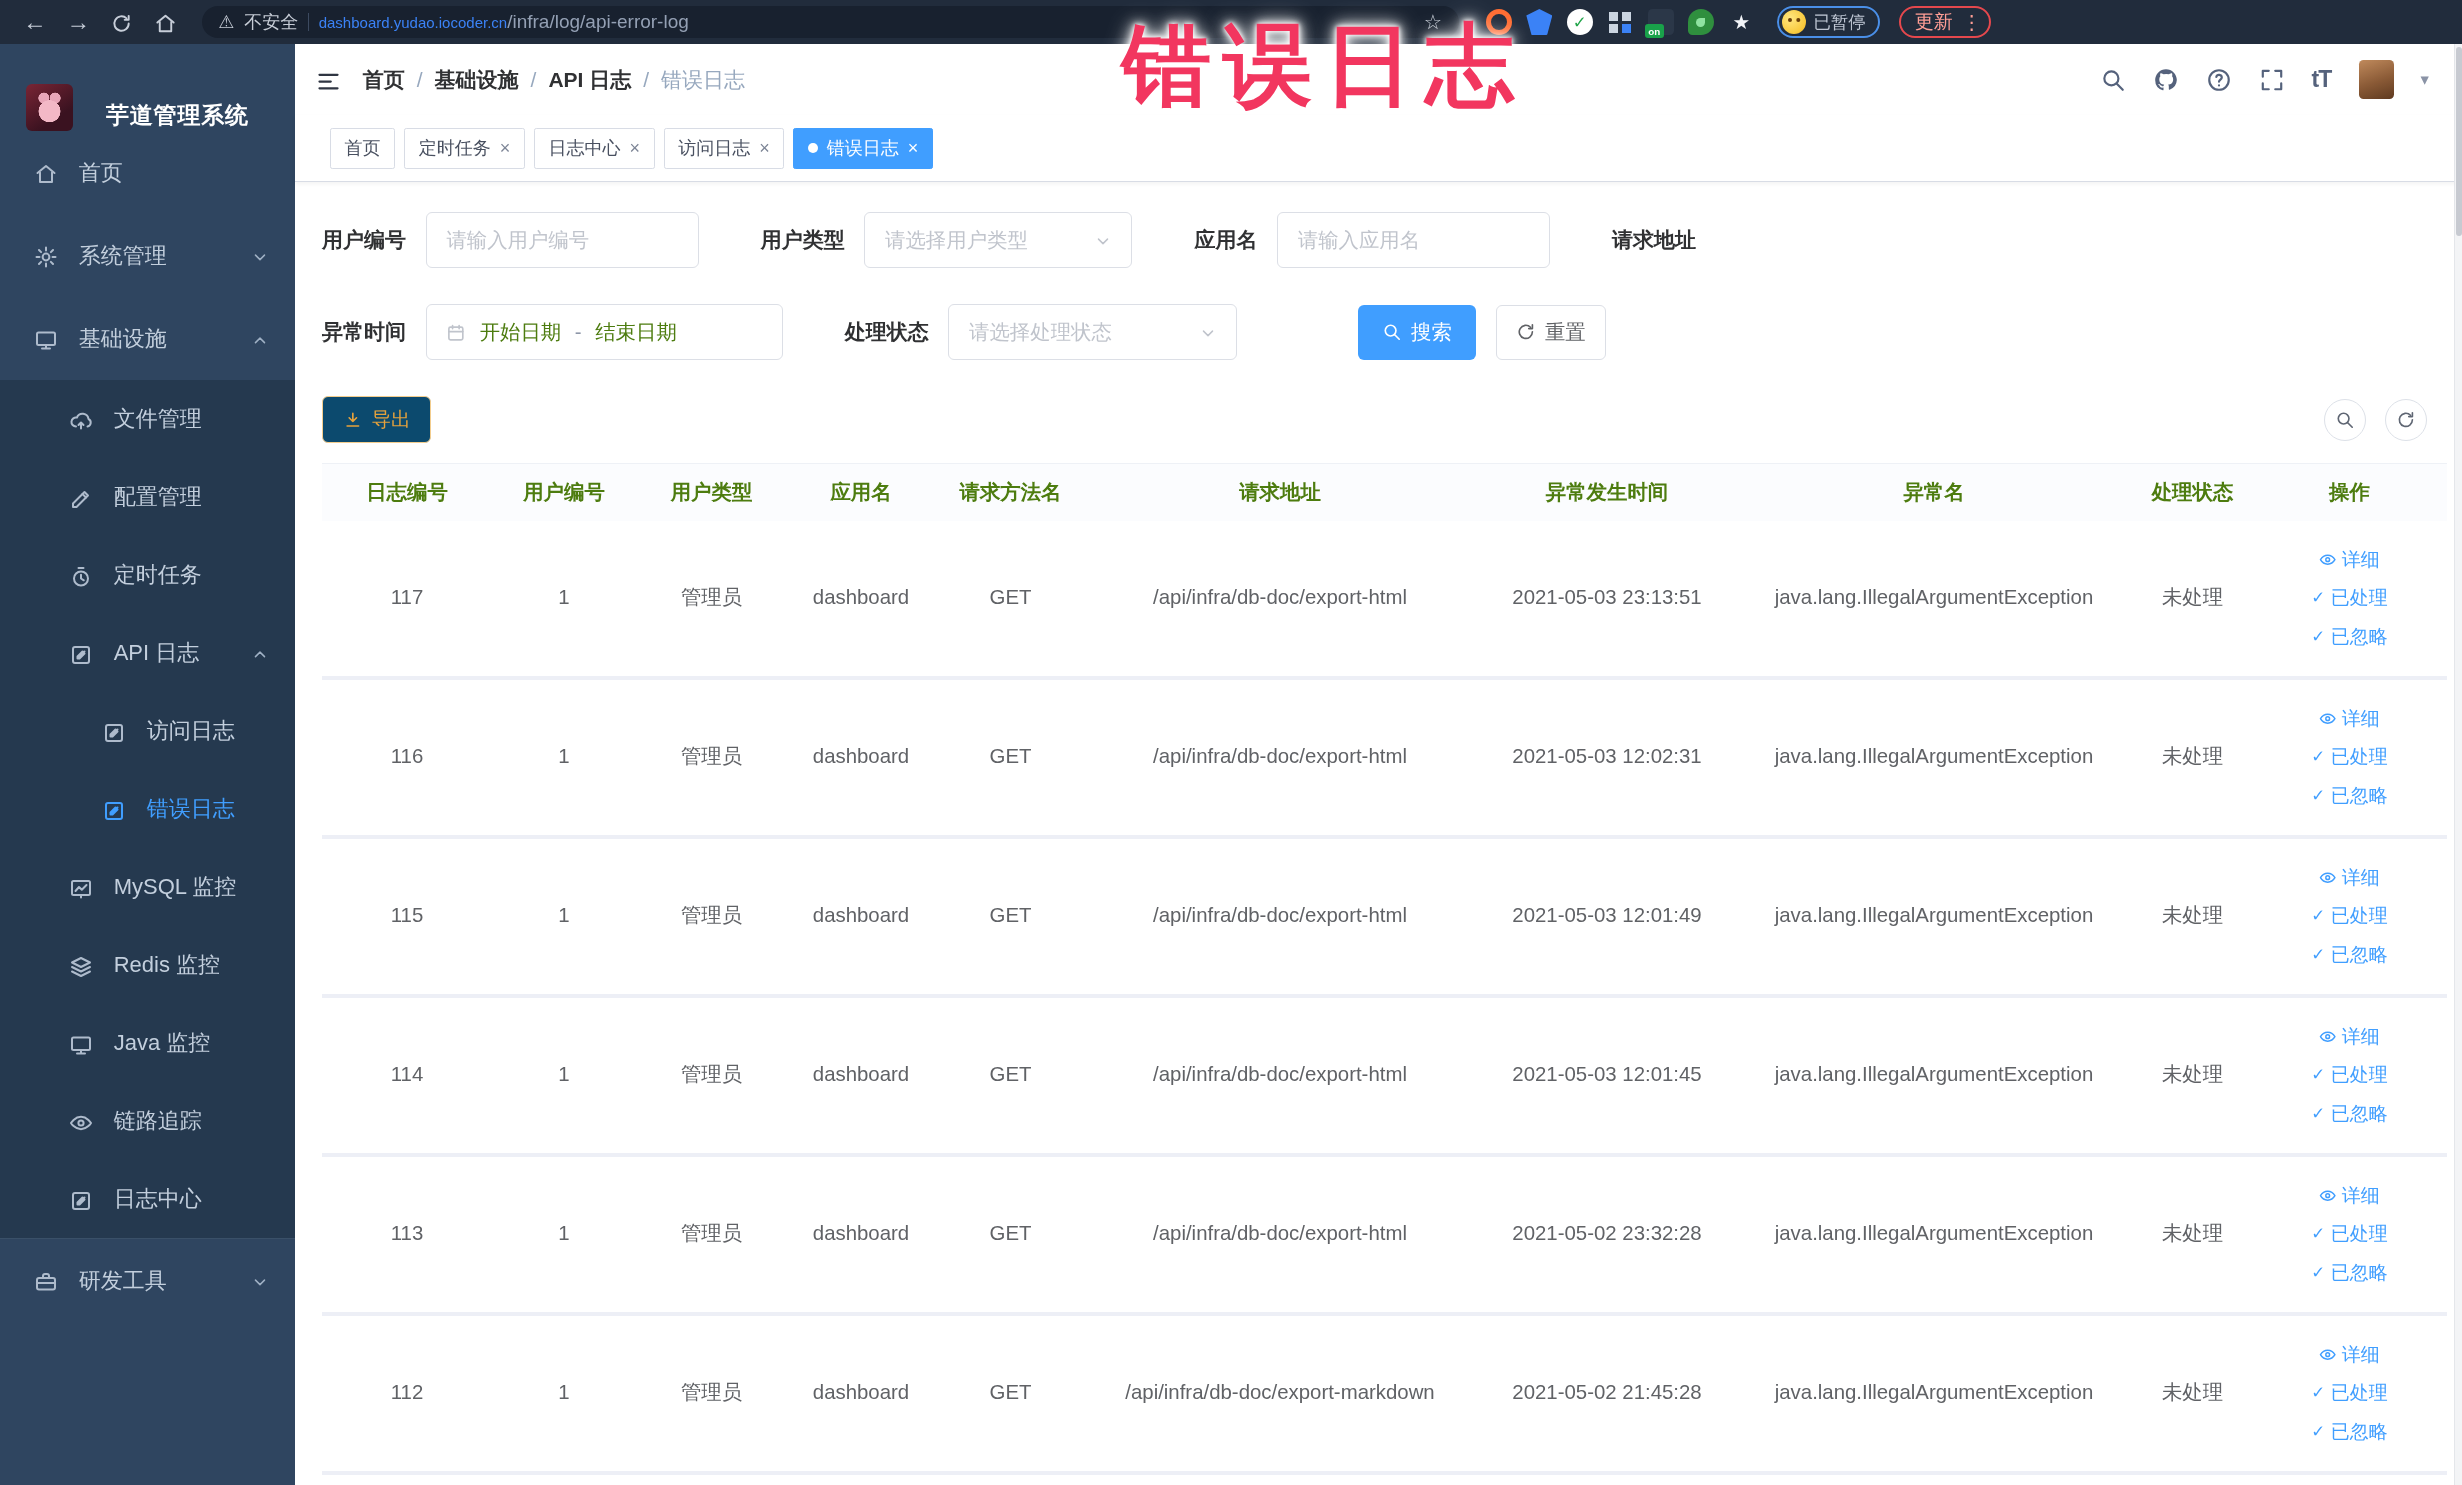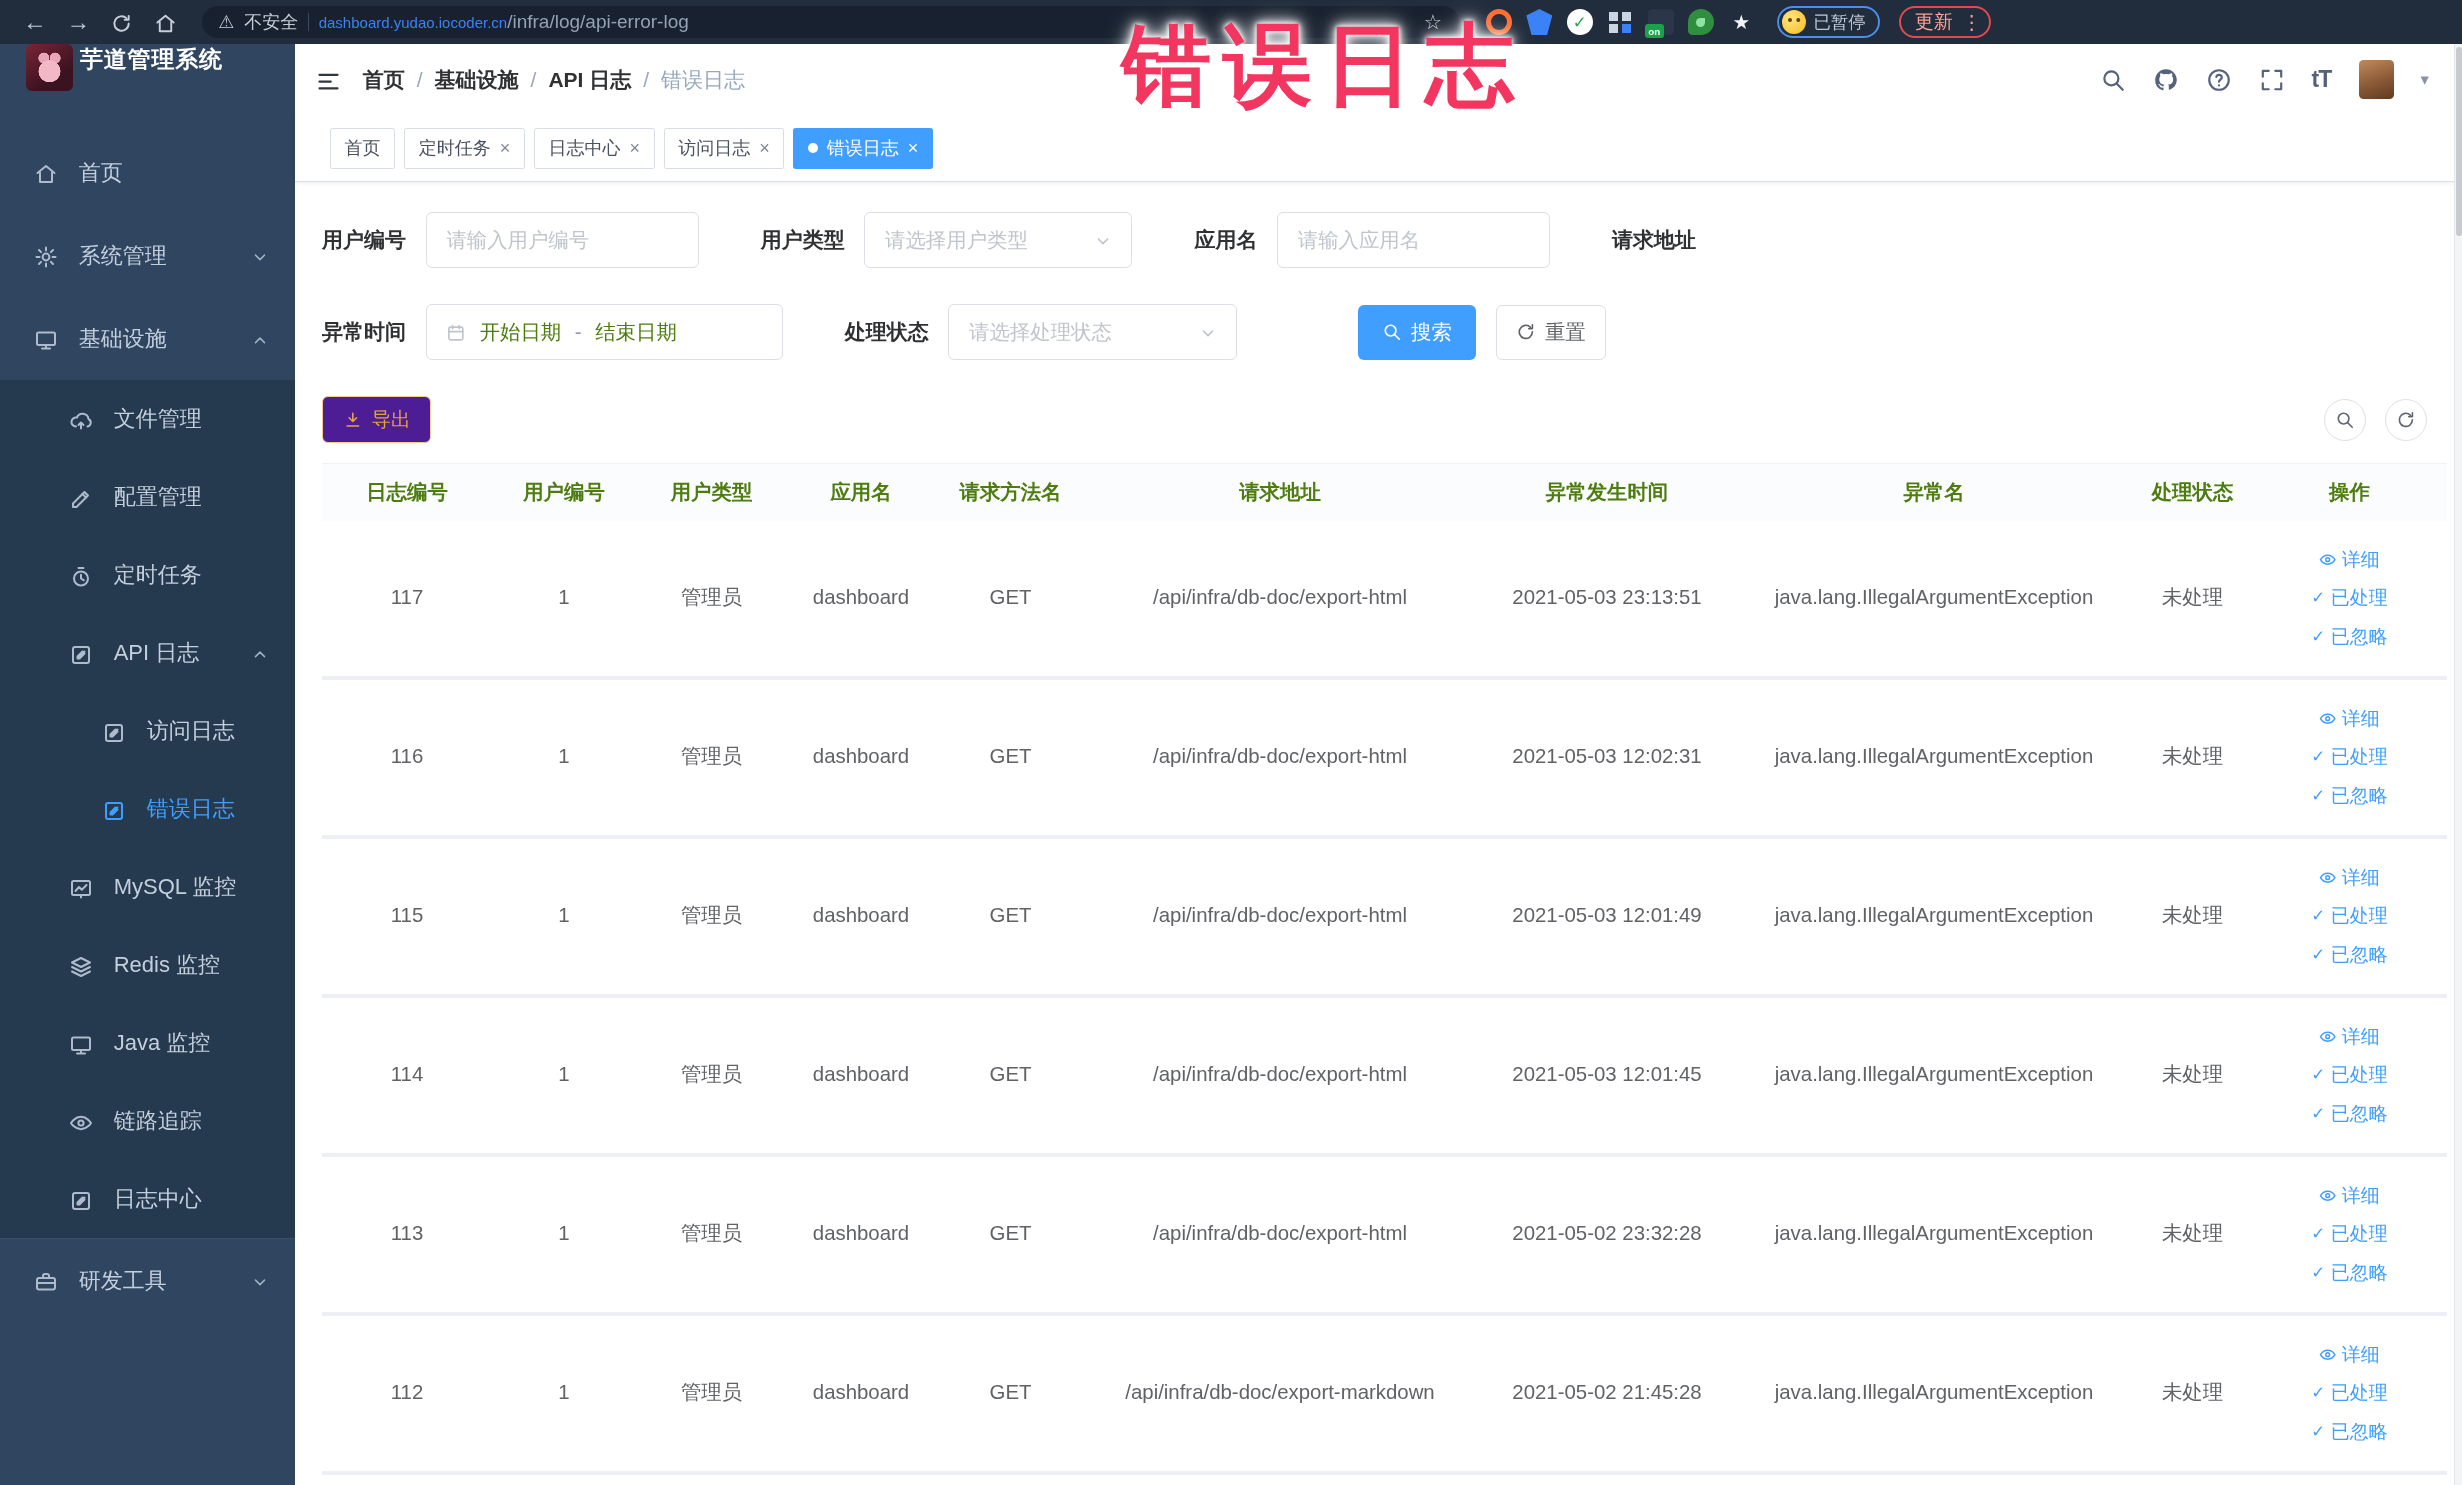--- a/index.html
+++ b/index.html
@@ -34,21 +34,21 @@
   .emoji-face { width:24px; height:24px; border-radius:50%; background:radial-gradient(circle at 35% 35%, #ffe680, #f8c83a 70%, #d99e1b); position:relative; }
   .emoji-face::after { content:""; position:absolute; left:6px; top:8.3px; width:3.8px; height:3.8px; background:#6b3f08; border-radius:50%; box-shadow:8.3px 0 0 #6b3f08; }
   .update-chip { margin-left:12px; height:32px; border:2.3px solid #e5484d; border-radius:16.7px; display:flex; align-items:center; gap:9px; padding:0 7.6px 0 13.6px; color:#ff9e95; font-size:19px; }
   .update-dots { font-size:19.7px; color:#ff9e95; }
 
   
   .workspace { display:flex; height:1442px; }
 
   
   .sidebar { width:295px; background:#2f4560; color:#c3cfdd; display:flex; flex-direction:column; flex:none; }
-  .logo-row { height:87px; display:flex; align-items:flex-start; gap:7px; padding-left:26px; flex:none;font-family:Liberation Serif, serif; }
+  .logo-row { height:87px; display:flex; align-items:flex-end; gap:33px; padding-left:26px; flex:none;font-family:Liberation Serif, serif; }
   .logo-img { width:47px; height:47px; border-radius:6px; flex:none;
      background:radial-gradient(circle at 50% 58%, #f3b8c6 0 30%, rgba(0,0,0,0) 31%),
      radial-gradient(circle at 38% 30%, #e8a6b8 0 12%, rgba(0,0,0,0) 13%),
      radial-gradient(circle at 62% 30%, #e8a6b8 0 12%, rgba(0,0,0,0) 13%),
      linear-gradient(145deg,#7a2535,#3a1220 70%); }
   .logo-title { font-size:23px; font-weight:700; color:#ffffff; letter-spacing:0.8px; }
   .menu { flex:1; display:flex; flex-direction:column; font-size:22px; }
   .mitem { height:78px; display:flex; align-items:center; gap:19.7px; position:relative; flex:none; }
   .mitem .mi { font-size:25px; width:27px; text-align:center; color:#aebbcc; flex:none; }
   .mitem .mi svg { width:24px; height:24px; }
@@ -97,21 +97,21 @@
   .select { width:268px; justify-content:space-between; }
   .select .caret { color:#c0c4cc; }
   .daterange { width:357px; gap:13.6px; }
   .daterange .dsep { color:#8d96a8; }
   .drph { color:#4d7c0f; }
   .btn { height:55px; border-radius:6px; display:inline-flex; align-items:center; gap:9px; font-size:20.4px; border:1.5px solid transparent; }
   .btn svg { width:19.7px; height:19.7px; }
   .btn-search { background:#409eff; color:#fff; padding:0 23px; margin-left:59px; }
   .btn-reset { background:#fff; color:#606266; border-color:#dcdfe6; padding:0 19.7px; margin-left:19.7px; }
   .toolbar-row { display:flex; align-items:center; margin:4.5px 0 19.7px; }
-  .btn-export { background:#4c1d95; color:#e6a23c; border-color:#f3cd8d; height:47px; padding:0 19.7px; font-size:19.7px; }
+  .btn-export { background:#0c4a6e; color:#e6a23c; border-color:#f3cd8d; height:47px; padding:0 19.7px; font-size:19.7px; }
   .round-group { margin-left:auto; display:flex; gap:19.7px; margin-right:19.7px; }
   .round-btn { width:42px; height:42px; border-radius:50%; border:1.5px solid #dde1e8; color:#5f6673; display:flex; align-items:center; justify-content:center; background:#fff; }
   .round-btn svg { width:19.7px; height:19.7px; }
 
   
   .table { margin-top:7.6px; }
   .thead { display:flex; align-items:center; height:58px; background:#fbfcfe; border-top:1.5px solid #eef1f6; }
   .th { font-size:20.4px; font-weight:700; color:#4d7c0f; text-align:center; }
   .trow { display:flex; align-items:center; height:159px; border-bottom:4.5px solid #edeff6; }
   .td { font-size:20.4px; color:#606266; text-align:center; line-height:1.35; }

